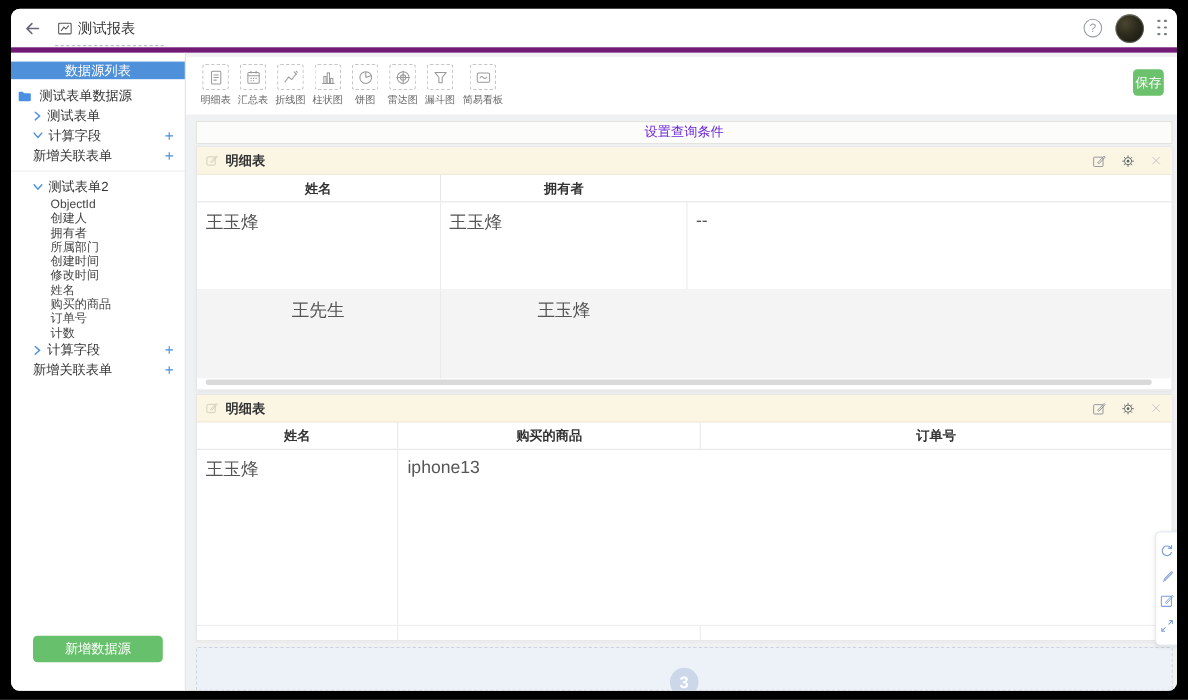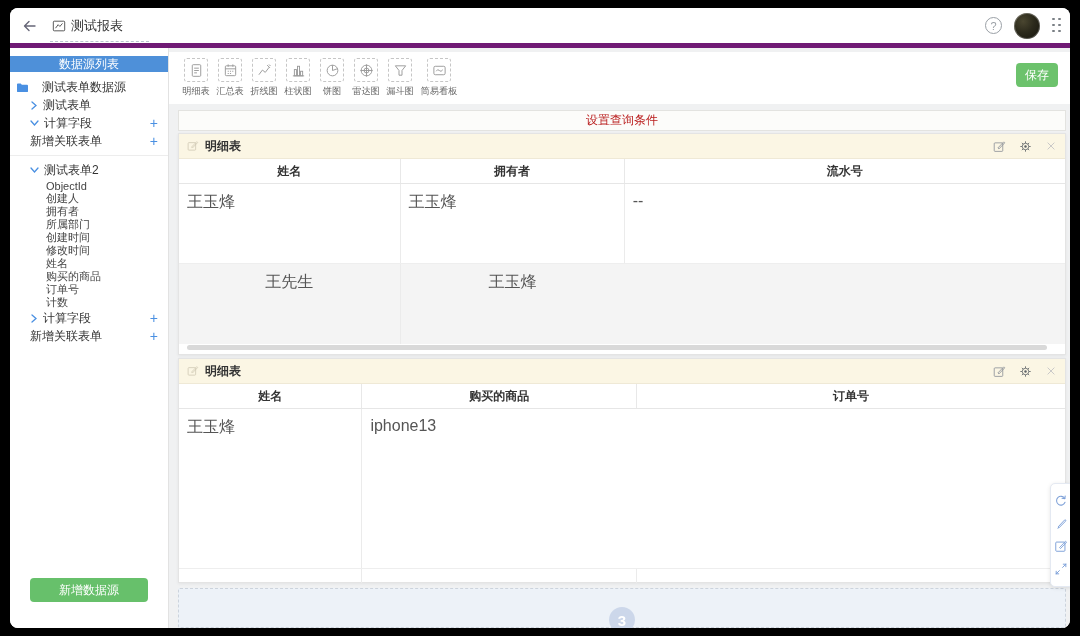--- a/index.html
+++ b/index.html
@@ -25,45 +25,45 @@
   .dots-grid { display:grid; grid-template-columns:repeat(2,4px); grid-auto-rows:4px; gap:2px; }
   .dots-grid i { width:2.5px; height:2.5px; background:#7a7f85; border-radius:50%; }
 
   
   .sidebar { position:absolute; left:0; top:40px; bottom:0; width:159px; background:#fff;
     border-right:1px solid #e2e2e2; padding-top:8px; }
   .ds-header { height:16px; background:#4e90d9; color:#fff; font-size:12px;
     display:flex; align-items:center; justify-content:center; }
   .tree { padding-top:6px; font-size:12px; color:#333; }
   .tree-row { position:relative; display:flex; align-items:center; height:18px; cursor:pointer; }
-  .tree-row.folder-row { padding-left:6px; gap:13px; }
+  .tree-row.folder-row { padding-left:6px; gap:7px; }
   .tree-row.sub-row { padding-left:20px; gap:5px; }
   .tree-row.field-row { padding-left:36px; height:13px; font-size:11px; color:#444; }
   .tree-plus { position:absolute; right:10px; color:#4a90e2; font-size:14px; line-height:1; }
   .tree-divider { border-top:1px solid #ededed; margin:5px 0 5px 0; }
   .folder-ic, .chev { flex:0 0 auto; display:flex; }
   .add-ds-btn { position:absolute; left:20px; right:20px; bottom:26px; height:24px;
     background:#67c06b; color:#fff; font-size:12px; border:none; border-radius:4px;
     display:flex; align-items:center; justify-content:center; cursor:pointer; }
 
   
   .main { position:absolute; left:159px; top:40px; right:0; bottom:0; background:#f0f1f2; overflow:hidden; }
 
   .toolbar-card { position:absolute; left:0; top:4px; right:0; height:52px; background:#fff;
     display:flex; align-items:center; padding-left:10px; }
   .tb-item { width:34px; margin-right:0; display:flex; flex-direction:column; align-items:center;
     cursor:pointer; }
   .tb-box { width:24px; height:24px; border:1px dashed #c6c6c6; border-radius:3px;
     display:flex; align-items:center; justify-content:center; margin-bottom:2px; background:#fff; }
   .tb-label { font-size:10px; color:#666; white-space:nowrap; transform:scale(.92); }
-  .save-btn { position:absolute; right:12px; top:11px; width:42px; height:24px; background:#6cc26c;
+  .save-btn { position:absolute; right:12px; top:11px; width:28px; height:24px; background:#6cc26c;
     color:#fff; font-size:12px; border:none; border-radius:4px; cursor:pointer; }
 
   .query-bar { position:absolute; left:9px; right:4px; top:62px; height:21px; background:#fcfcfa;
-    border:1px solid #e3e3e0; font-size:12px; color:#b91c1c; display:flex; align-items:center;
+    border:1px solid #e3e3e0; font-size:12px; color:#6d28d9; display:flex; align-items:center;
     justify-content:center; cursor:pointer; }
 
   .widget { position:absolute; left:9px; right:4px; background:#fff; border:1px solid #e4e4e4;
     box-shadow:0 1px 3px rgba(0,0,0,.06); }
   .widget-1 { top:85px; height:222px; }
   .widget-2 { top:310px; height:225px; }
   .w-header { height:25px; background:#fbf6e4; border-bottom:1px solid #efe9d6;
     display:flex; align-items:center; padding:0 8px; }
   .w-title { font-size:12px; font-weight:bold; color:#333; margin-left:6px; }
   .w-actions { margin-left:auto; display:flex; align-items:center; gap:13px; }
@@ -333,21 +333,20 @@
           <span class="ic">
               <svg width="12" height="12" viewBox="0 0 16 16">
                 <path d="M3.5 3.5 L12.5 12.5 M12.5 3.5 L3.5 12.5" stroke="#c4c4c4" stroke-width="1.2"></path>
               </svg>
             </span>
         </div>
       </div>
       <div class="t-head">
         <div class="th c1a">姓名</div>
         <div class="th c1b">拥有者</div>
-        <div class="th c1c">流水号</div>
       </div>
       <div class="t-row r0">
         <div class="td c1a">王玉烽</div>
         <div class="td c1b">王玉烽</div>
         <div class="td c1c">--</div>
       </div>
       <div class="t-row r1">
         <div class="td c1a">王先生</div>
         <div class="td c1b">王玉烽</div>
       </div>

